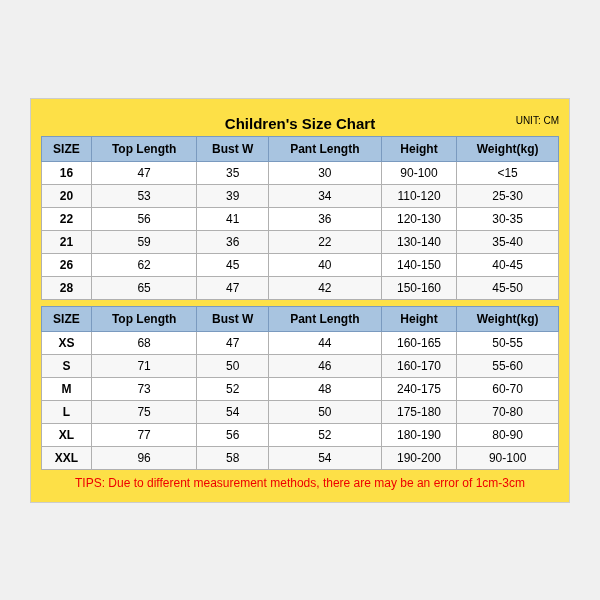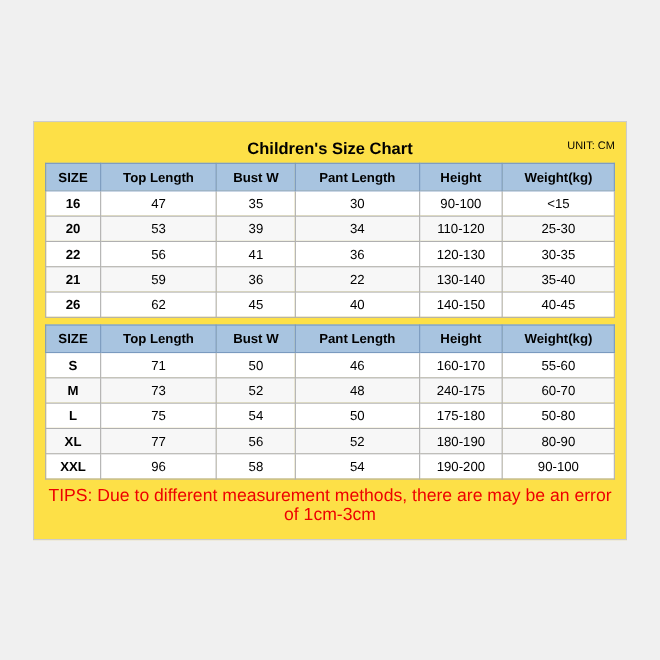--- a/index.html
+++ b/index.html
@@ -58,21 +58,21 @@
       background: #ffffff;
     }
     .size-col {
       font-weight: bold;
     }
     .divider {
       height: 6px;
     }
     .tips {
       text-align: center;
-      font-size: 16px;
+      font-size: 12px;
       color: #e00;
       padding: 6px 0 2px 0;
     }
     .adult-header-row th {
       background: #a8c4e0;
     }
   </style>
 </head>
 <body>
 
@@ -128,39 +128,55 @@
           <td>35-40</td>
         </tr>
         <tr>
           <td class="size-col">26</td>
           <td>62</td>
           <td>45</td>
           <td>40</td>
           <td>140-150</td>
           <td>40-45</td>
         </tr>
+        <tr>
+          <td class="size-col">28</td>
+          <td>65</td>
+          <td>47</td>
+          <td>42</td>
+          <td>150-160</td>
+          <td>45-50</td>
+        </tr>
       </tbody>
   </table>
 
   <div class="divider"></div>
 
 
   <table>
     <thead>
       <tr class="adult-header-row">
         <th>SIZE</th>
         <th>Top Length</th>
         <th>Bust W</th>
         <th>Pant Length</th>
         <th>Height</th>
         <th>Weight(kg)</th>
       </tr>
     </thead>
     <tbody id="adult-tbody">
         <tr>
+          <td class="size-col">XS</td>
+          <td>68</td>
+          <td>47</td>
+          <td>44</td>
+          <td>160-165</td>
+          <td>50-55</td>
+        </tr>
+        <tr>
           <td class="size-col">S</td>
           <td>71</td>
           <td>50</td>
           <td>46</td>
           <td>160-170</td>
           <td>55-60</td>
         </tr>
         <tr>
           <td class="size-col">M</td>
           <td>73</td>
@@ -168,21 +184,21 @@
           <td>48</td>
           <td>240-175</td>
           <td>60-70</td>
         </tr>
         <tr>
           <td class="size-col">L</td>
           <td>75</td>
           <td>54</td>
           <td>50</td>
           <td>175-180</td>
-          <td>50-80</td>
+          <td>70-80</td>
         </tr>
         <tr>
           <td class="size-col">XL</td>
           <td>77</td>
           <td>56</td>
           <td>52</td>
           <td>180-190</td>
           <td>80-90</td>
         </tr>
         <tr>

